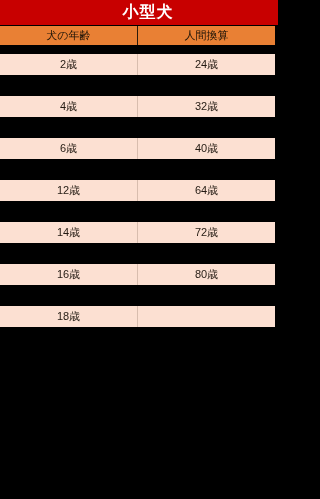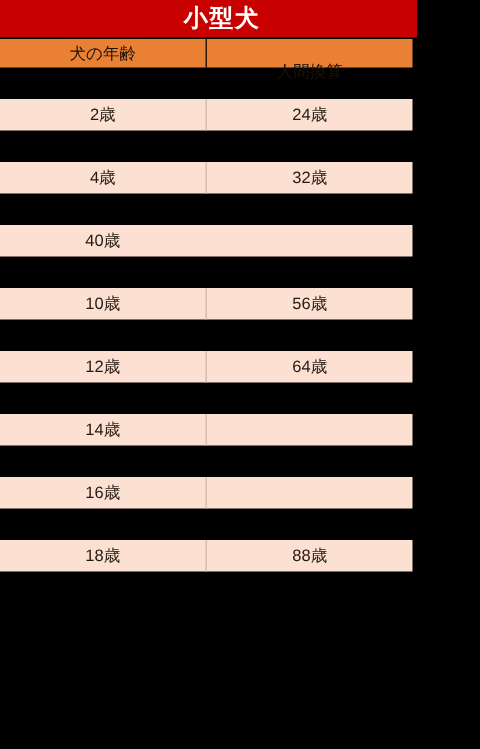--- a/index.html
+++ b/index.html
@@ -54,26 +54,25 @@
     color: #1a1208;
     box-sizing: border-box;
     height: 100%;
   }
   .subheader .cell.left {
     width: 138px;
     border-right: 1px solid #2b1a0a;
   }
   .subheader .cell.right {
     width: 137px;
-    margin-top: 12px;
   }
   .rows {
     position: absolute;
     left: 0;
-    top: 45px;
+    top: 33px;
     width: 275px;
   }
   .row {
     display: flex;
     width: 275px;
     height: 21px;
     background: #fce0d2;
     margin-top: 21px;
     box-sizing: border-box;
   }
@@ -112,42 +111,40 @@
       <div class="cell left">2歳</div>
       <div class="cell right">24歳</div>
     </div>
 
     <div class="row">
       <div class="cell left">4歳</div>
       <div class="cell right">32歳</div>
     </div>
 
     <div class="row">
+      <div class="cell left">6歳</div>
       <div class="cell right">40歳</div>
     </div>
 
 
-    <div class="row">
-      <div class="cell left">10歳</div>
-      <div class="cell right">56歳</div>
-    </div>
 
     <div class="row">
       <div class="cell left">12歳</div>
       <div class="cell right">64歳</div>
     </div>
 
     <div class="row">
       <div class="cell left">14歳</div>
+      <div class="cell right">72歳</div>
     </div>
 
     <div class="row">
       <div class="cell left">16歳</div>
+      <div class="cell right">80歳</div>
     </div>
 
     <div class="row">
       <div class="cell left">18歳</div>
-      <div class="cell right">88歳</div>
     </div>
 
 
   </div>
 </div>
 
 </body></html>

